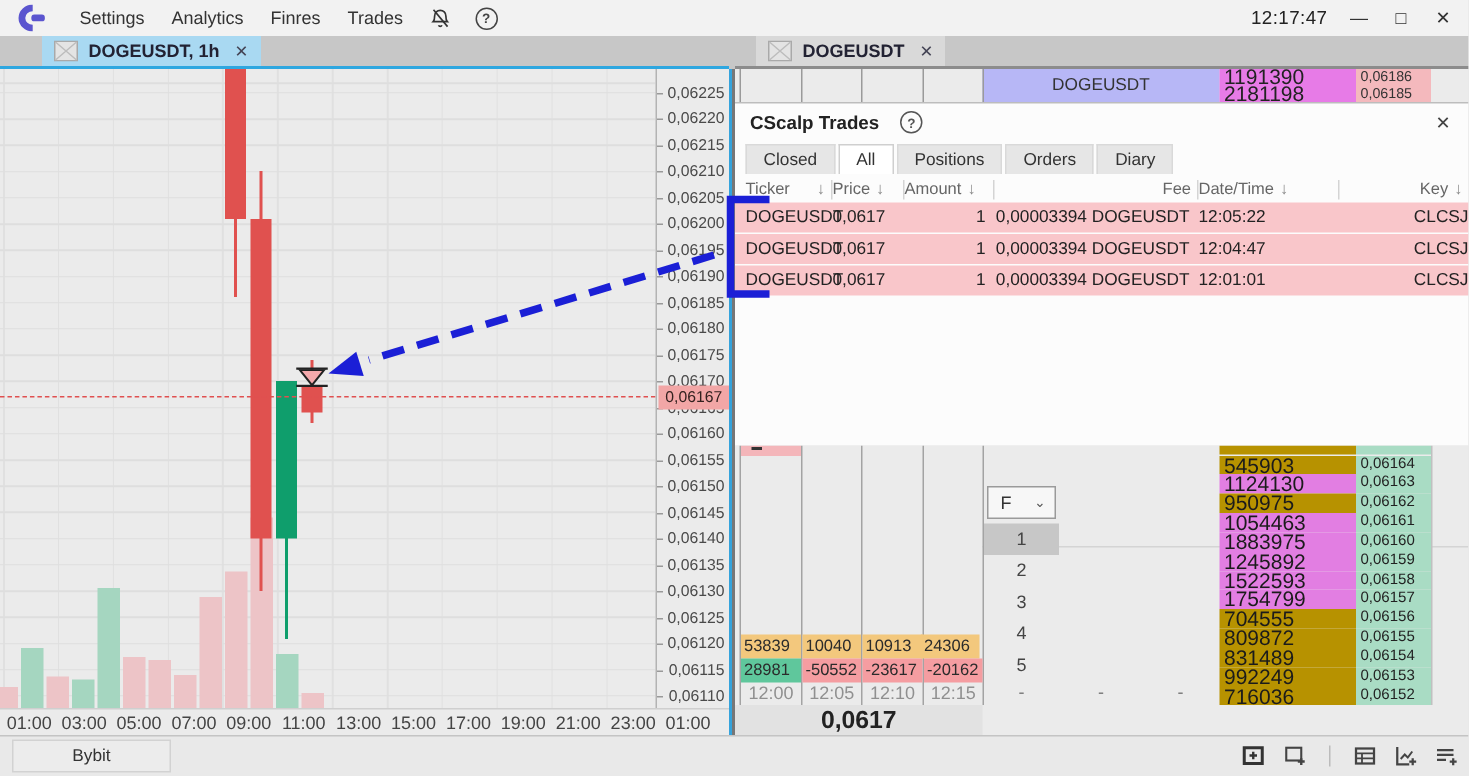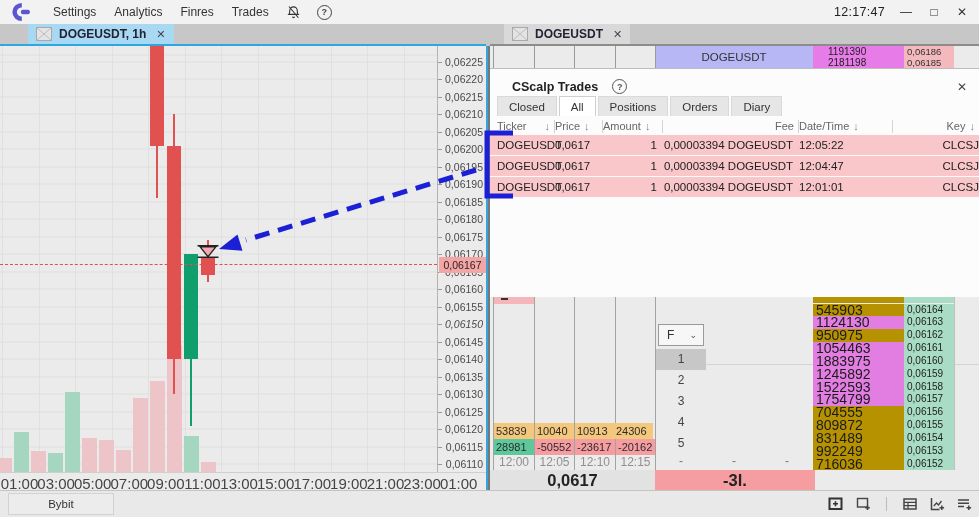--- a/index.html
+++ b/index.html
@@ -33,44 +33,44 @@
       repeating-linear-gradient(to right,#e0e0e0 0 1px,transparent 1px 36.55px);
     background-position:0 15.5px,2px 0}
   #price-axis{position:absolute;left:437px;top:22px;width:49px;height:426px;background:#ebebeb;
     border-left:1px solid #b3b3b3;overflow:hidden}
   .ptick{position:absolute;right:4px;font-size:10.5px;color:#4a4a4a;transform:translateY(-50%)}
   .ptickmark{position:absolute;left:0;width:4px;height:1px;background:#999}
   #price-badge{position:absolute;left:1px;right:1px;height:16px;background:#f2a6a6;color:#33211f;
     font-size:10.5px;display:flex;align-items:center;justify-content:center;z-index:5}
   #time-axis{position:absolute;left:0;top:448px;width:486px;height:18px;background:#ebebeb;
     border-top:1px solid #cfcfcf}
-  .ttick{position:absolute;top:2px;font-size:15px;color:#444;transform:translateX(-50%)}
+  .ttick{position:absolute;top:2px;font-size:12px;color:#444;transform:translateX(-50%)}
   .vol{position:absolute;bottom:0}
   .vol.down{background:#edc4c7}.vol.up{background:#a5d6c0}
   .wick{position:absolute;width:1.4px}
   .body{position:absolute;width:14px}
   .candle-down{background:#e0514f}.candle-up{background:#0f9e6c}
   #priceline{position:absolute;left:0;width:437px;border-top:1.4px dashed #e05050;z-index:3}
   
   #splitter-top{position:absolute;left:486px;top:24px;width:4px;height:22px;background:#c7c7c7}
   #splitter{position:absolute;left:486px;top:46px;width:4px;height:444px;
     background:linear-gradient(to right,#35a3dc 0 2px,#777 2px 4px)}
   
   #right-window{position:absolute;left:490px;top:24px;width:489px;height:466px;background:#ebebeb}
   #dom-strip{position:absolute;left:0;top:22px;width:489px;height:22px;background:#ebebeb}
   .mini-line{position:absolute;top:0;width:1px;height:22px;background:#9a9a9a}
   #dom-symbol{position:absolute;left:165px;top:0;width:158px;height:22px;background:#b7b7f6;
     display:flex;align-items:center;justify-content:center;font-size:11.5px;color:#333}
   #dom-vols{position:absolute;left:323px;top:0;width:91px;height:22px;background:#e77be7;
-    font-size:10px;line-height:11px;color:#222;padding-left:15px;box-sizing:border-box}
+    font-size:14px;line-height:11px;color:#222;padding-left:3px;box-sizing:border-box}
   #dom-prices{position:absolute;left:414px;top:0;width:50px;height:22px;background:#f4b9bd;
     font-size:9.5px;line-height:11px;color:#333;padding-left:3px;box-sizing:border-box}
   #trades-panel{position:absolute;left:0;top:44px;width:489px;height:229px;background:#fcfcfc;
     border-top:1px solid #bdbdbd;box-sizing:border-box}
-  .tp-header{height:25px;display:flex;align-items:flex-end;padding-left:22px;position:relative}
+  .tp-header{height:25px;display:flex;align-items:center;padding-left:10px;position:relative}
   .tp-title{font-size:12.5px;font-weight:bold;color:#222}
   .tp-help{width:13px;height:13px;border:1.2px solid #555;border-radius:50%;font-size:9px;
     display:flex;align-items:center;justify-content:center;color:#555;margin-left:14px;font-weight:bold}
   .tp-close{position:absolute;right:12px;font-size:12px;color:#444}
   .tp-tabs{height:22px;display:flex;gap:2px;padding-left:7px;align-items:flex-end}
   .tp-tab{height:19px;padding:0 11px;display:flex;align-items:center;font-size:11.5px;
     background:#e6e6e6;color:#333;border:1px solid #d9d9d9;border-bottom:none;cursor:default}
   .tp-tab.active{background:#fff;border-color:#cfcfcf}
   .tgrid{display:grid;grid-template-columns:58px 48px 60px 136px 94px 1fr;padding-left:7px;align-items:center}
   .tp-thead{height:18px;font-size:11px;color:#666;margin-top:1px}
@@ -224,21 +224,21 @@
       <div class="ptick" style="top: 190.78px;">0,06175</div>
       <div class="ptickmark" style="top: 208.258px;"></div>
       <div class="ptick" style="top: 208.258px;">0,06170</div>
       <div class="ptickmark" style="top: 225.736px;"></div>
       <div class="ptick" style="top: 225.736px;">0,06165</div>
       <div class="ptickmark" style="top: 243.214px;"></div>
       <div class="ptick" style="top: 243.214px;">0,06160</div>
       <div class="ptickmark" style="top: 260.692px;"></div>
       <div class="ptick" style="top: 260.692px;">0,06155</div>
       <div class="ptickmark" style="top: 278.17px;"></div>
-      <div class="ptick" style="top: 278.17px; font-style: italic;">0,06150</div>
+      <div class="ptick" style="top: 278.17px;">0,06150</div>
       <div class="ptickmark" style="top: 295.648px;"></div>
       <div class="ptick" style="top: 295.648px;">0,06145</div>
       <div class="ptickmark" style="top: 313.126px;"></div>
       <div class="ptick" style="top: 313.126px;">0,06140</div>
       <div class="ptickmark" style="top: 330.604px;"></div>
       <div class="ptick" style="top: 330.604px;">0,06135</div>
       <div class="ptickmark" style="top: 348.082px;"></div>
       <div class="ptick" style="top: 348.082px;">0,06130</div>
       <div class="ptickmark" style="top: 365.56px;"></div>
       <div class="ptick" style="top: 365.56px;">0,06125</div>
@@ -431,21 +431,20 @@
       <div class="lvol olive" style="top: 135px; height: 12.85px;">831489</div>
       <div class="lpr" style="top: 135px; height: 12.85px;">0,06154</div>
       <div class="lvol olive" style="top: 147.85px; height: 12.85px;">992249</div>
       <div class="lpr" style="top: 147.85px; height: 12.85px;">0,06153</div>
       <div class="lvol olive" style="top: 160.7px; height: 12.85px;">716036</div>
       <div class="lpr" style="top: 160.7px; height: 12.85px;">0,06152</div>
     </div>
 
   <div id="summary">
     <div class="sumcell" id="sum-price">0,0617</div>
-    <div class="sumcell" id="sum-lots">-3l.</div>
   </div>
 </div>
 
 <div id="statusbar">
   <div id="bybit-btn">Bybit</div>
   <div id="sb-icons">
       <span class="sbicon">
         <svg viewBox="0 0 18 18" width="18" height="18">
           <rect x="2.5" y="3.5" width="12" height="10.5" fill="none" stroke="#333" stroke-width="2"></rect>
           <path d="M8.5 6.2v5M6 8.7h5" stroke="#333" stroke-width="1.6"></path>

